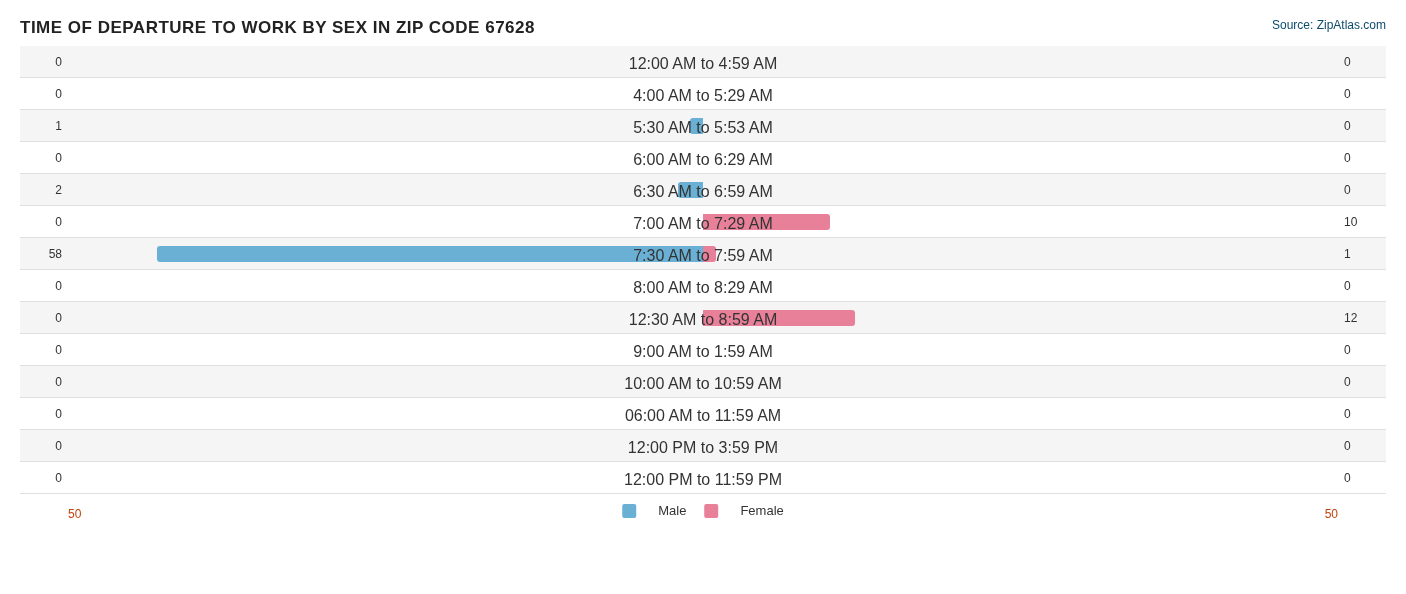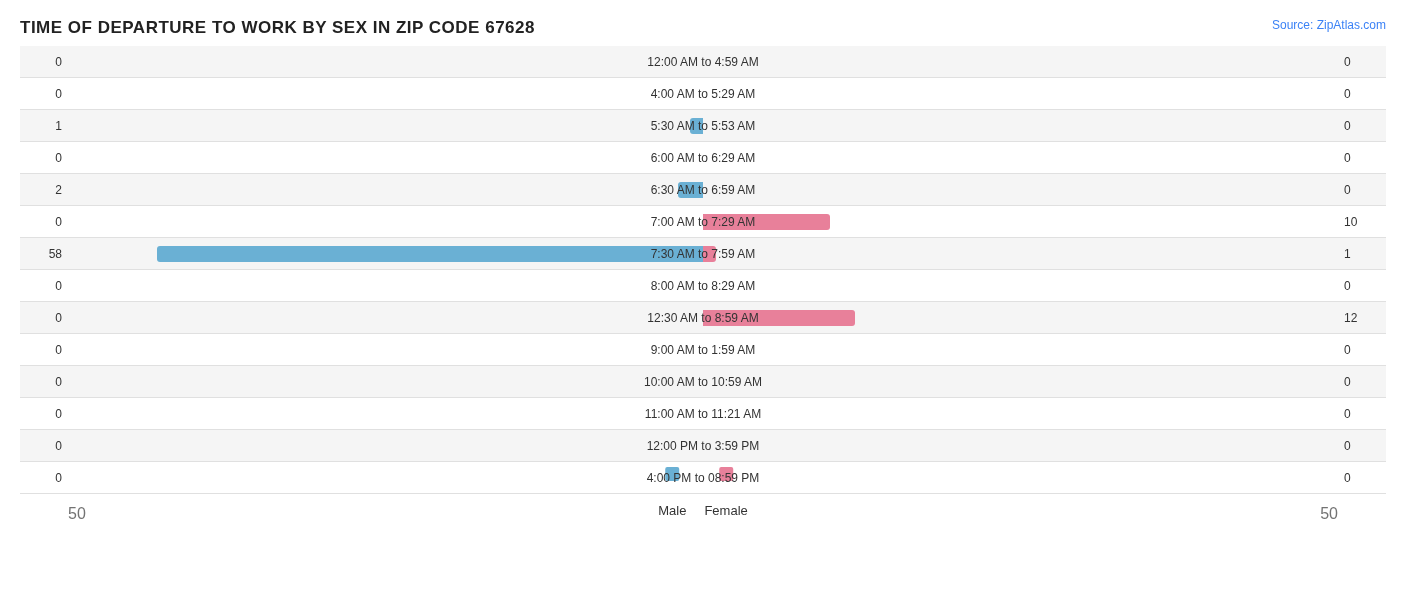--- a/index.html
+++ b/index.html
@@ -22,21 +22,21 @@
       color: #222;
       margin-bottom: 8px;
       text-transform: uppercase;
       letter-spacing: 0.5px;
     }
     .source-label {
       position: absolute;
       top: 18px;
       right: 20px;
       font-size: 12px;
-      color: #3b82f6;
+      color: #0c4a6e;
     }
     .chart-area {
       position: relative;
       width: 100%;
       height: calc(100% - 60px);
       margin-top: 4px;
     }
     .rows-container {
       position: absolute;
       top: 0;
@@ -87,21 +87,21 @@
       height: 16px;
       top: 50%;
       transform: translateY(-50%);
       background: #e8809a;
       border-radius: 0 3px 3px 0;
     }
     .label-center {
       position: absolute;
       left: 50%;
       transform: translateX(-50%);
-      font-size: 12px;
+      font-size: 16px;
       color: #333;
       white-space: nowrap;
       pointer-events: none;
       z-index: 2;
       top: 50%;
       line-height: 1;
       margin-top: -6px;
     }
     .right-value {
       width: 48px;
@@ -119,41 +119,40 @@
     }
     .axis-left-spacer { width: 48px; flex-shrink: 0; }
     .axis-area {
       flex: 1;
       position: relative;
       display: flex;
       justify-content: space-between;
       align-items: center;
     }
     .axis-label {
-      font-size: 16px;
-      color: #737373;
+      font-size: 12px;
+      color: #c2410c;
       margin-top: 12px;
     }
     .axis-right-spacer { width: 48px; flex-shrink: 0; }
     .legend {
       position: absolute;
       bottom: 4px;
       left: 50%;
       transform: translateX(-50%);
       display: flex;
       align-items: center;
       gap: 18px;
       font-size: 13px;
       color: #333;
     }
     .legend-item {
       display: flex;
       align-items: center;
       gap: 22px;
-      flex-direction: column;
     }
     .legend-box {
       width: 14px;
       height: 14px;
       border-radius: 2px;
     }
   </style>
 </head>
 <body>
 
@@ -242,35 +241,35 @@
         <div class="bar-row" style="height: 32px;">
           <div class="left-value">0</div>
           <div class="bar-area">
             <div class="label-center">10:00 AM to 10:59 AM</div>
           </div>
           <div class="right-value">0</div>
         </div>
         <div class="bar-row" style="height: 32px;">
           <div class="left-value">0</div>
           <div class="bar-area">
-            <div class="label-center">11:00 AM to 11:21 AM</div>
+            <div class="label-center">06:00 AM to 11:59 AM</div>
           </div>
           <div class="right-value">0</div>
         </div>
         <div class="bar-row" style="height: 32px;">
           <div class="left-value">0</div>
           <div class="bar-area">
             <div class="label-center">12:00 PM to 3:59 PM</div>
           </div>
           <div class="right-value">0</div>
         </div>
         <div class="bar-row" style="height: 32px;">
           <div class="left-value">0</div>
           <div class="bar-area">
-            <div class="label-center">4:00 PM to 08:59 PM</div>
+            <div class="label-center">12:00 PM to 11:59 PM</div>
           </div>
           <div class="right-value">0</div>
         </div>
       </div>
 
     <div class="axis-row" style="position:absolute;bottom:0;left:0;right:0;">
       <div class="axis-left-spacer"></div>
       <div class="axis-area">
         <span class="axis-label">50</span>
         <span class="axis-label">50</span>

